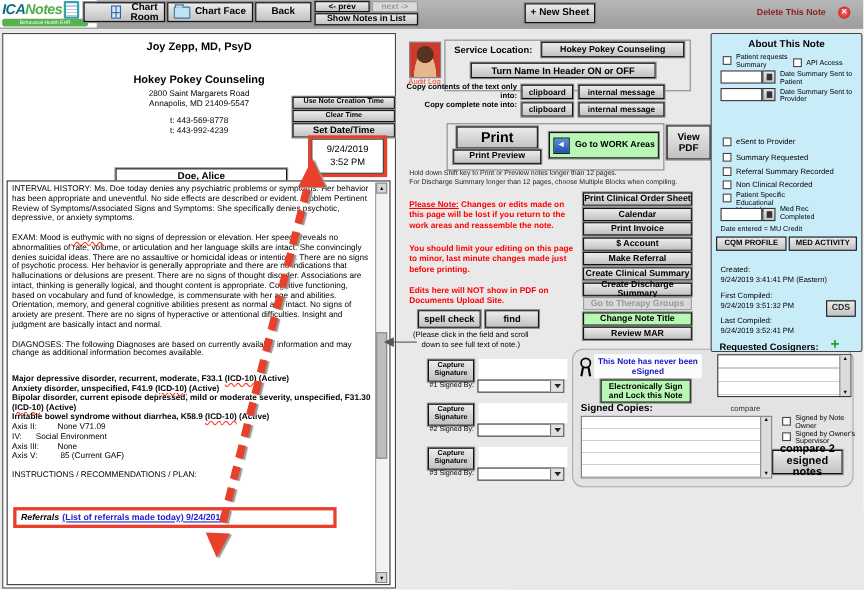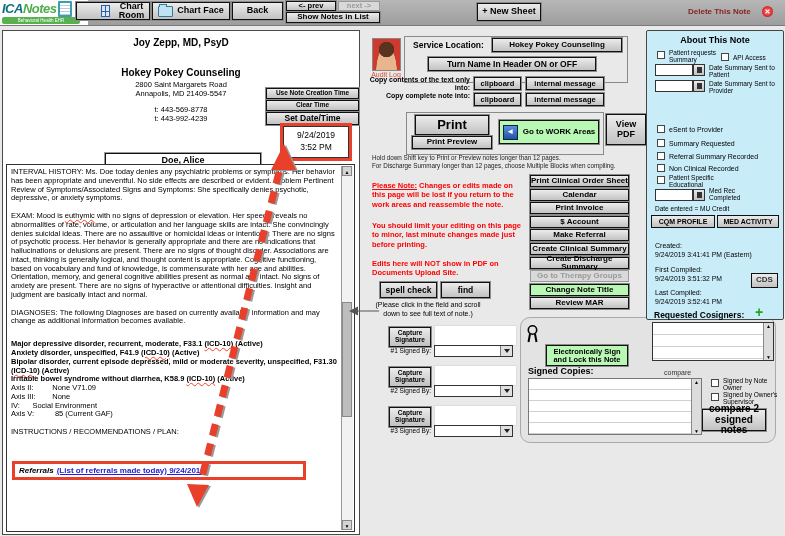--- a/index.html
+++ b/index.html
@@ -123,22 +123,22 @@
       <div class="note-body">
         <p>INTERVAL HISTORY: Ms. Doe today denies any psychiatric problems or symptoms. Her behavior has been appropriate and uneventful. No side effects are described or evident. Problem Pertinent Review of Symptoms/Associated Signs and Symptoms: She specifically denies psychotic, depressive, or anxiety symptoms.</p>
         <p><span>EXAM: Mood is </span><span class="wavy">euthymic</span><span> with no signs of depression or elevation. Her speech reveals no abnormalities of rate, volume, or articulation and her language skills are intact. She convincingly denies suicidal ideas. There are no assaultive or homicidal ideas or intentions. There are no signs of psychotic process. Her behavior is generally appropriate and there are no indications that hallucinations or delusions are present. There are no signs of thought disorder. Associations are intact, thinking is generally logical, and thought content is appropriate. Cognitive functioning, based on vocabulary and fund of knowledge, is commensurate with her age and abilities. Orientation, memory, and general cognitive abilities present as normal and intact. No signs of anxiety are present. There are no signs of hyperactive or attentional difficulties. Insight and judgment are basically intact and normal.</span></p>
         <p>DIAGNOSES:  The following Diagnoses are based on currently available information and may change as additional information becomes available.</p>
         <div class="dx">
           <div><span>Major depressive disorder, recurrent, moderate, F33.1 </span><span class="wavy">(ICD-10)</span><span> (Active)</span></div>
           <div><span>Anxiety disorder, unspecified, F41.9 </span><span class="wavy">(ICD-10)</span><span> (Active)</span></div>
           <div><span>Bipolar disorder, current episode depressed, mild or moderate severity, unspecified, F31.30 </span><span class="wavy">(ICD-10)</span><span> (Active)</span></div>
           <div><span>Irritable bowel syndrome without diarrhea, K58.9 </span><span class="wavy">(ICD-10)</span><span> (Active)</span></div>
           <div class="axis">Axis II:         None V71.09</div>
+          <div class="axis">IV:      Social Environment</div>
           <div class="axis">Axis III:        None</div>
-          <div class="axis">IV:      Social Environment</div>
           <div class="axis">Axis V:          85 (Current GAF)</div>
         </div>
         <p style="margin-top:9px;">INSTRUCTIONS / RECOMMENDATIONS / PLAN:</p>
         <div class="ref-box">
           <span class="ref-lbl">Referrals</span><span class="ref-link">(List of referrals made today) 9/24/2019</span>
         </div>
       </div>
       <div class="sb">
         <div class="arr" style="top:0;">▲</div>
         <div class="thumb" style="top:136px;height:115px;"></div>
@@ -266,20 +266,23 @@
       <span class="dd-a">
         <span class="tri"></span>
       </span>
     </div>
 
   <div class="esign-panel">
     <svg class="abs" style="left:5px;top:6px;" width="13" height="19">
       <circle cx="6.5" cy="6" r="4.2" fill="none" stroke="#000" stroke-width="1.6"></circle>
       <path d="M4 10 L2.5 18 M9 10 L10.5 18" stroke="#000" stroke-width="2" fill="none"></path>
     </svg>
+    <div class="abs" style="left:19px;top:4px;width:98px;height:22px;background:#fcfcfc;display:flex;align-items:center;justify-content:center;">
+      <span style="font-size:7.5px;font-weight:bold;color:#1515c8;text-align:center;line-height:1.25;">This Note has never been eSigned</span>
+    </div>
     <div class="btn green" style="left:25px;top:27px;width:82px;height:21px;font-size:7.5px;">
         <span style="width:74px;">Electronically Sign and Lock this Note</span>
       </div>
     <div class="lbl" style="left:7px;top:49px;font-size:9px;font-weight:bold;">Signed Copies:</div>
     <div class="listbox" style="left:7px;top:60px;width:174px;height:57px;">
       <div class="lb-sb">
           <span>▲</span>
           <span>▼</span>
         </div>
     </div>

